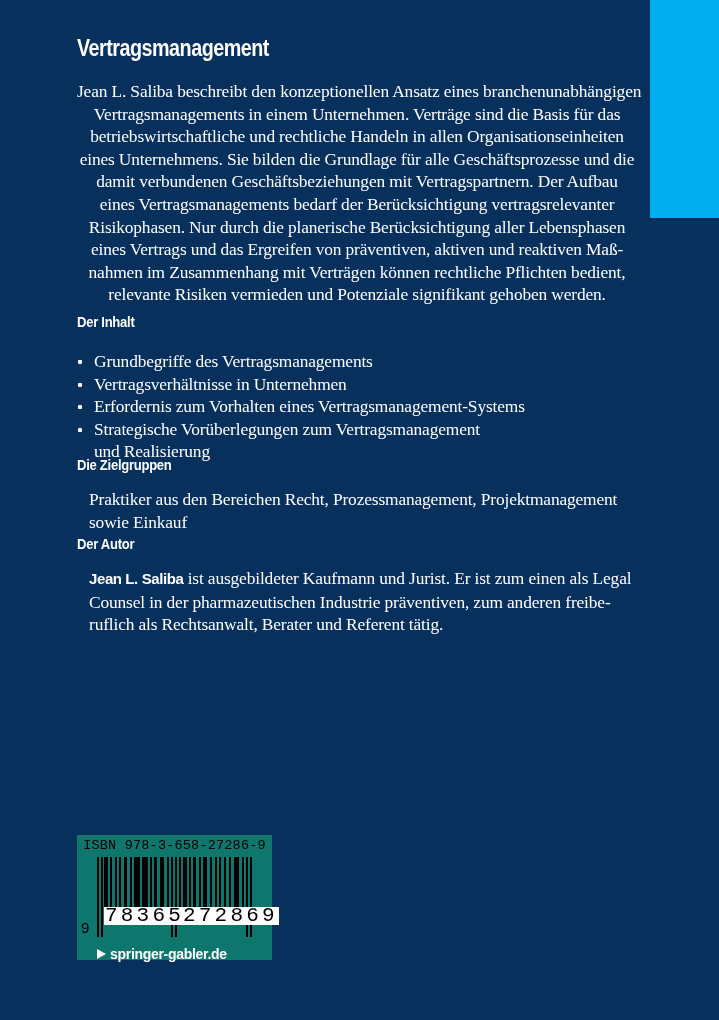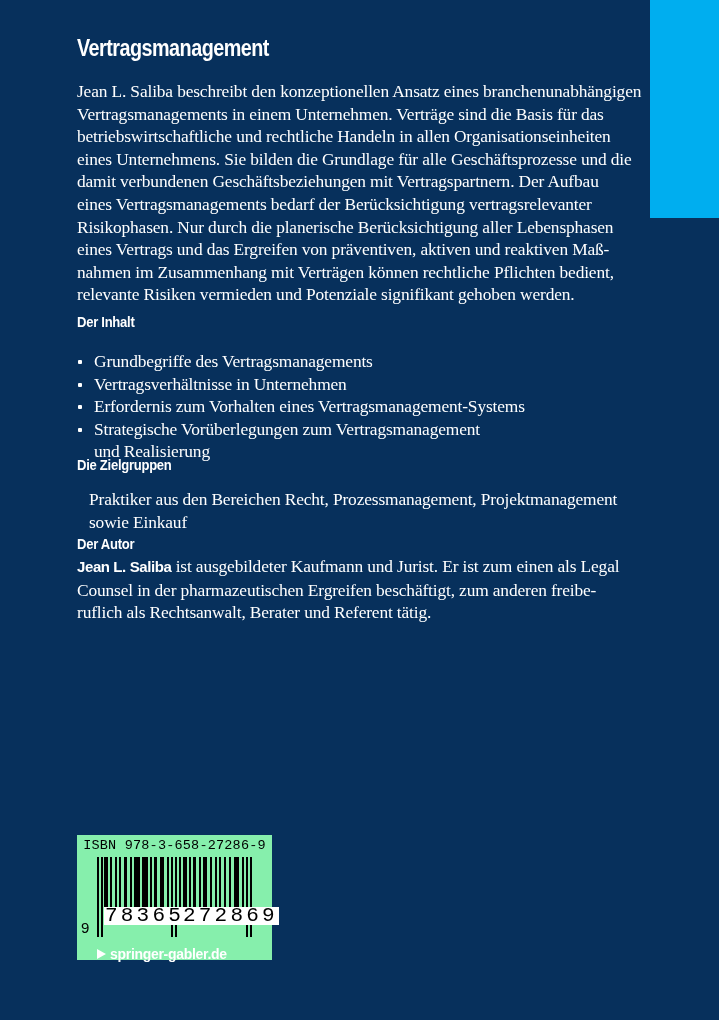--- a/index.html
+++ b/index.html
@@ -51,20 +51,21 @@
     .intro {
       position: absolute;
       top: 80px;
       left: 0;
       width: 560px;
       margin: 0;
     }
     .intro .line {
       display: block;
       white-space: nowrap;
+      text-align: center;
     }
     .heading {
       font-family: "Liberation Sans", sans-serif;
       font-weight: bold;
       font-size: 14.5px;
       letter-spacing: -0.3px;
       line-height: 20px;
       margin: 0;
       position: absolute;
       left: 0;
@@ -104,36 +105,36 @@
     .ziel-text {
       position: absolute;
       top: 476px;
       left: 0;
       margin: 12px;
     }
     .autor-text {
       position: absolute;
       top: 555px;
       left: 0;
-      margin: 0;
+      margin: 12px;
     }
     .line { display: block; white-space: nowrap; }
     .author-name {
       font-family: "Liberation Sans", sans-serif;
       font-weight: bold;
       font-size: 15px;
       letter-spacing: -0.4px;
     }
     .barcode-box {
       position: absolute;
       left: 77px;
       top: 835px;
       width: 195px;
       height: 125px;
-      background: #86efac;
+      background: #0f766e;
       color: #000000;
     }
     .isbn-text {
       position: absolute;
       top: 3px;
       left: 0;
       width: 195px;
       text-align: center;
       font-family: "Liberation Mono", monospace;
       font-size: 13.5px;
@@ -236,21 +237,21 @@
 
   <h2 class="heading h-ziel">Die Zielgruppen</h2>
   <p class="ziel-text serif">
     <span class="line">Praktiker aus den Bereichen Recht, Prozessmanagement, Projektmanagement</span>
     <span class="line">sowie Einkauf</span>
   </p>
 
   <h2 class="heading h-autor">Der Autor</h2>
   <p class="autor-text serif">
     <span class="line"><span class="author-name">Jean L. Saliba</span><span> ist ausgebildeter Kaufmann und Jurist. Er ist zum einen als Legal</span></span>
-    <span class="line">Counsel in der pharmazeutischen Ergreifen beschäftigt, zum anderen freibe-</span>
+    <span class="line">Counsel in der pharmazeutischen Industrie präventiven, zum anderen freibe-</span>
     <span class="line">ruflich als Rechtsanwalt, Berater und Referent tätig.</span>
   </p>
 </div>
 
 <div class="barcode-box">
   <div class="isbn-text">ISBN 978-3-658-27286-9</div>
   <svg class="bars" viewBox="0 0 172 80" preserveAspectRatio="none">
     <g fill="#000">
       <rect x="6" y="0" width="2" height="80"></rect>
       <rect x="10" y="0" width="2" height="80"></rect>

